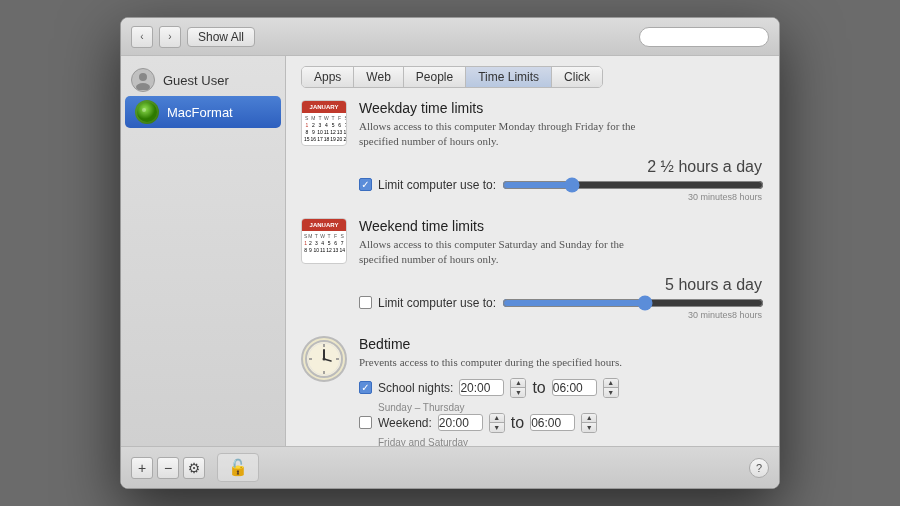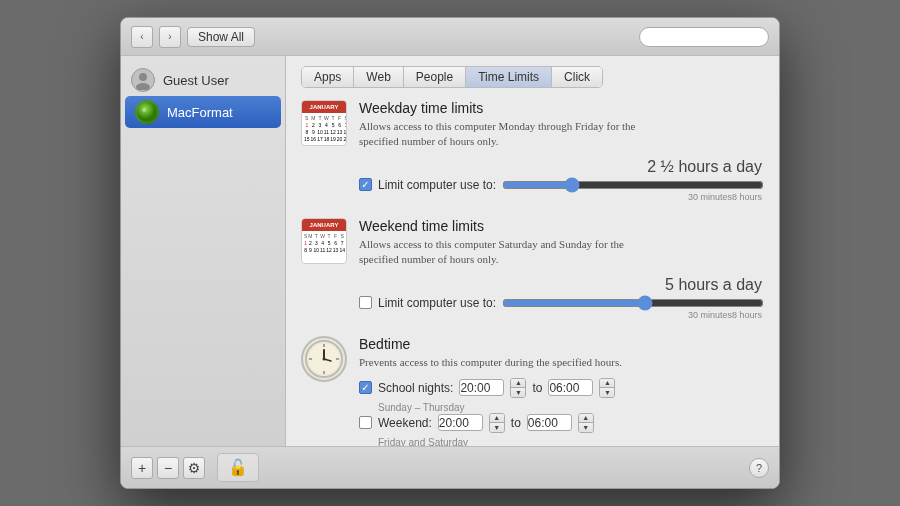--- a/index.html
+++ b/index.html
@@ -293,21 +293,21 @@
       color: #444;
       padding: 0;
     }
     .stepper-btn:first-child { border-bottom: 1px solid #aaa; }
     .sub-label {
       font-size: 10px;
       color: #888;
       margin-left: 19px;
     }
     .to-label {
-      font-size: 12px;
+      font-size: 16px;
       color: #333;
     }
     .bottom-bar {
       background: linear-gradient(to bottom, #d8d8d8, #c8c8c8);
       height: 42px;
       border-top: 1px solid #bbb;
       display: flex;
       align-items: center;
       padding: 0 10px;
       gap: 4px;

